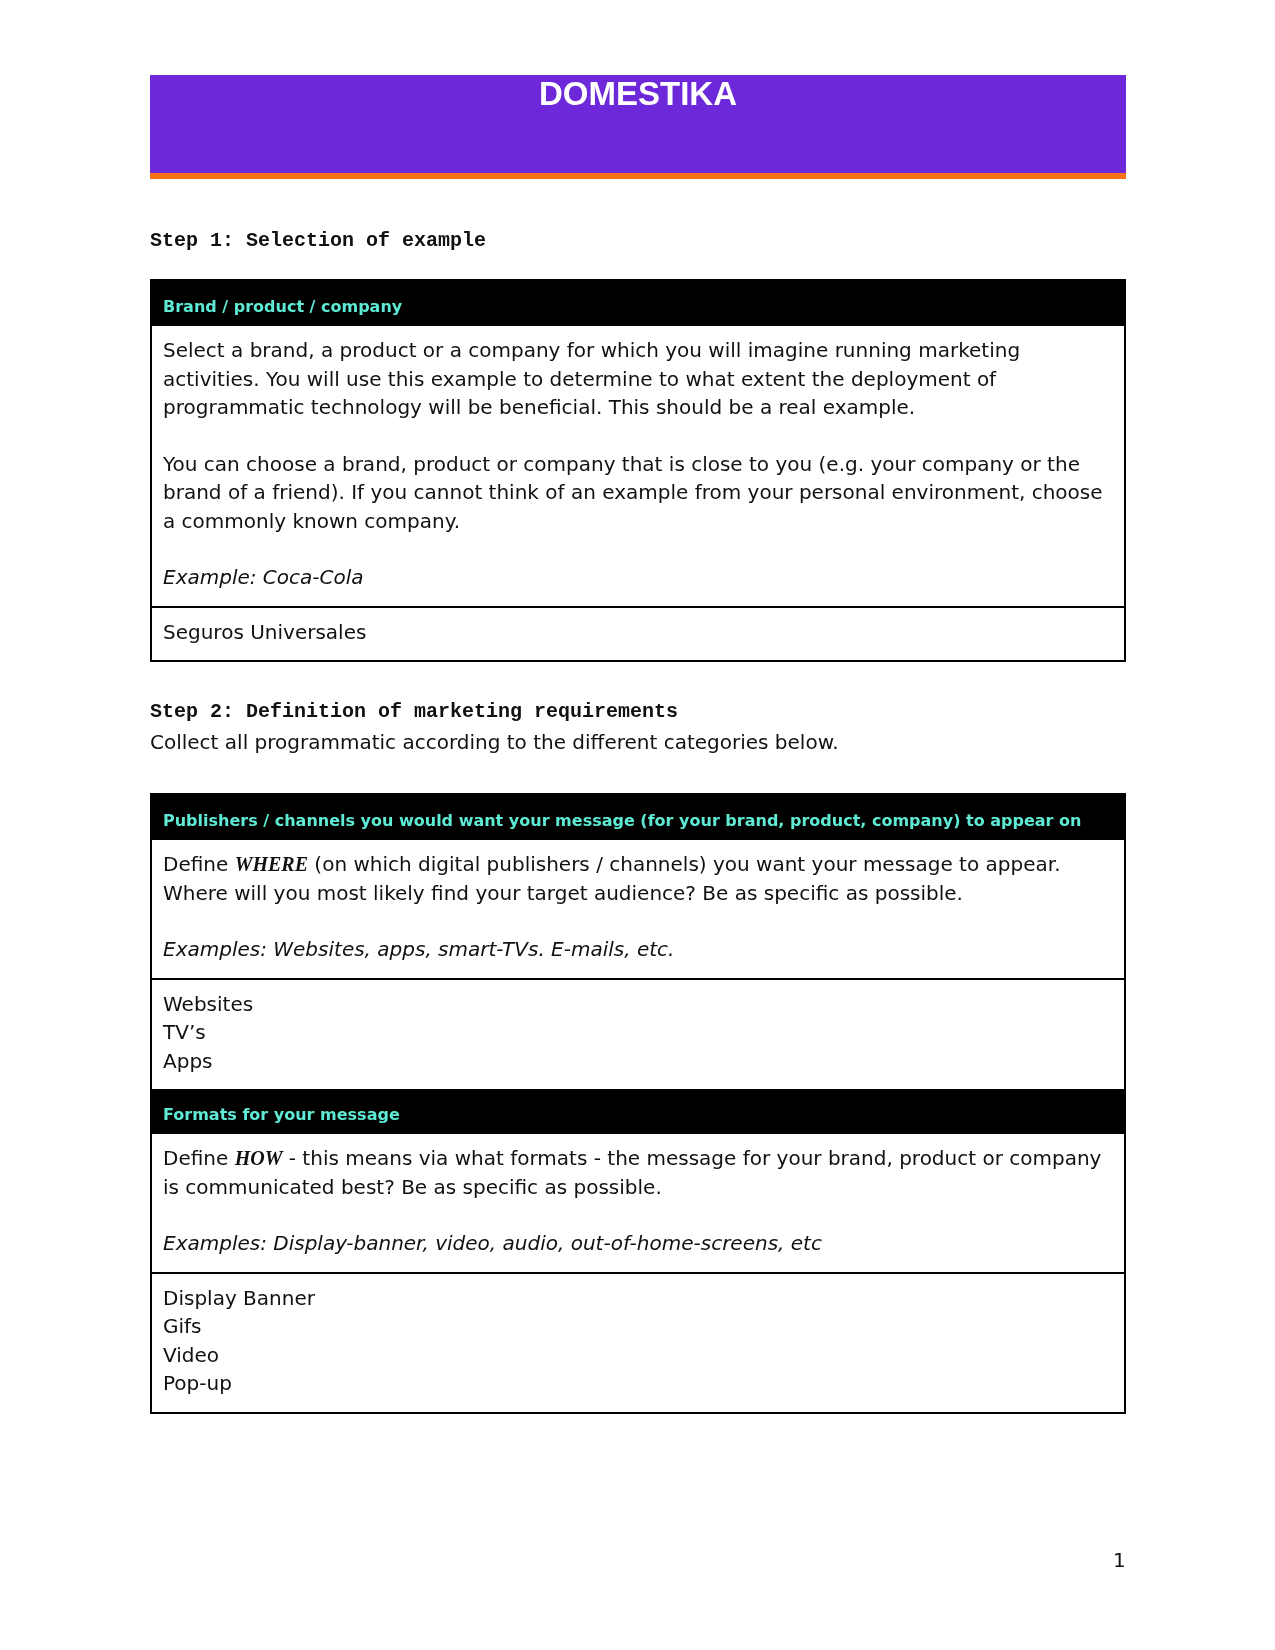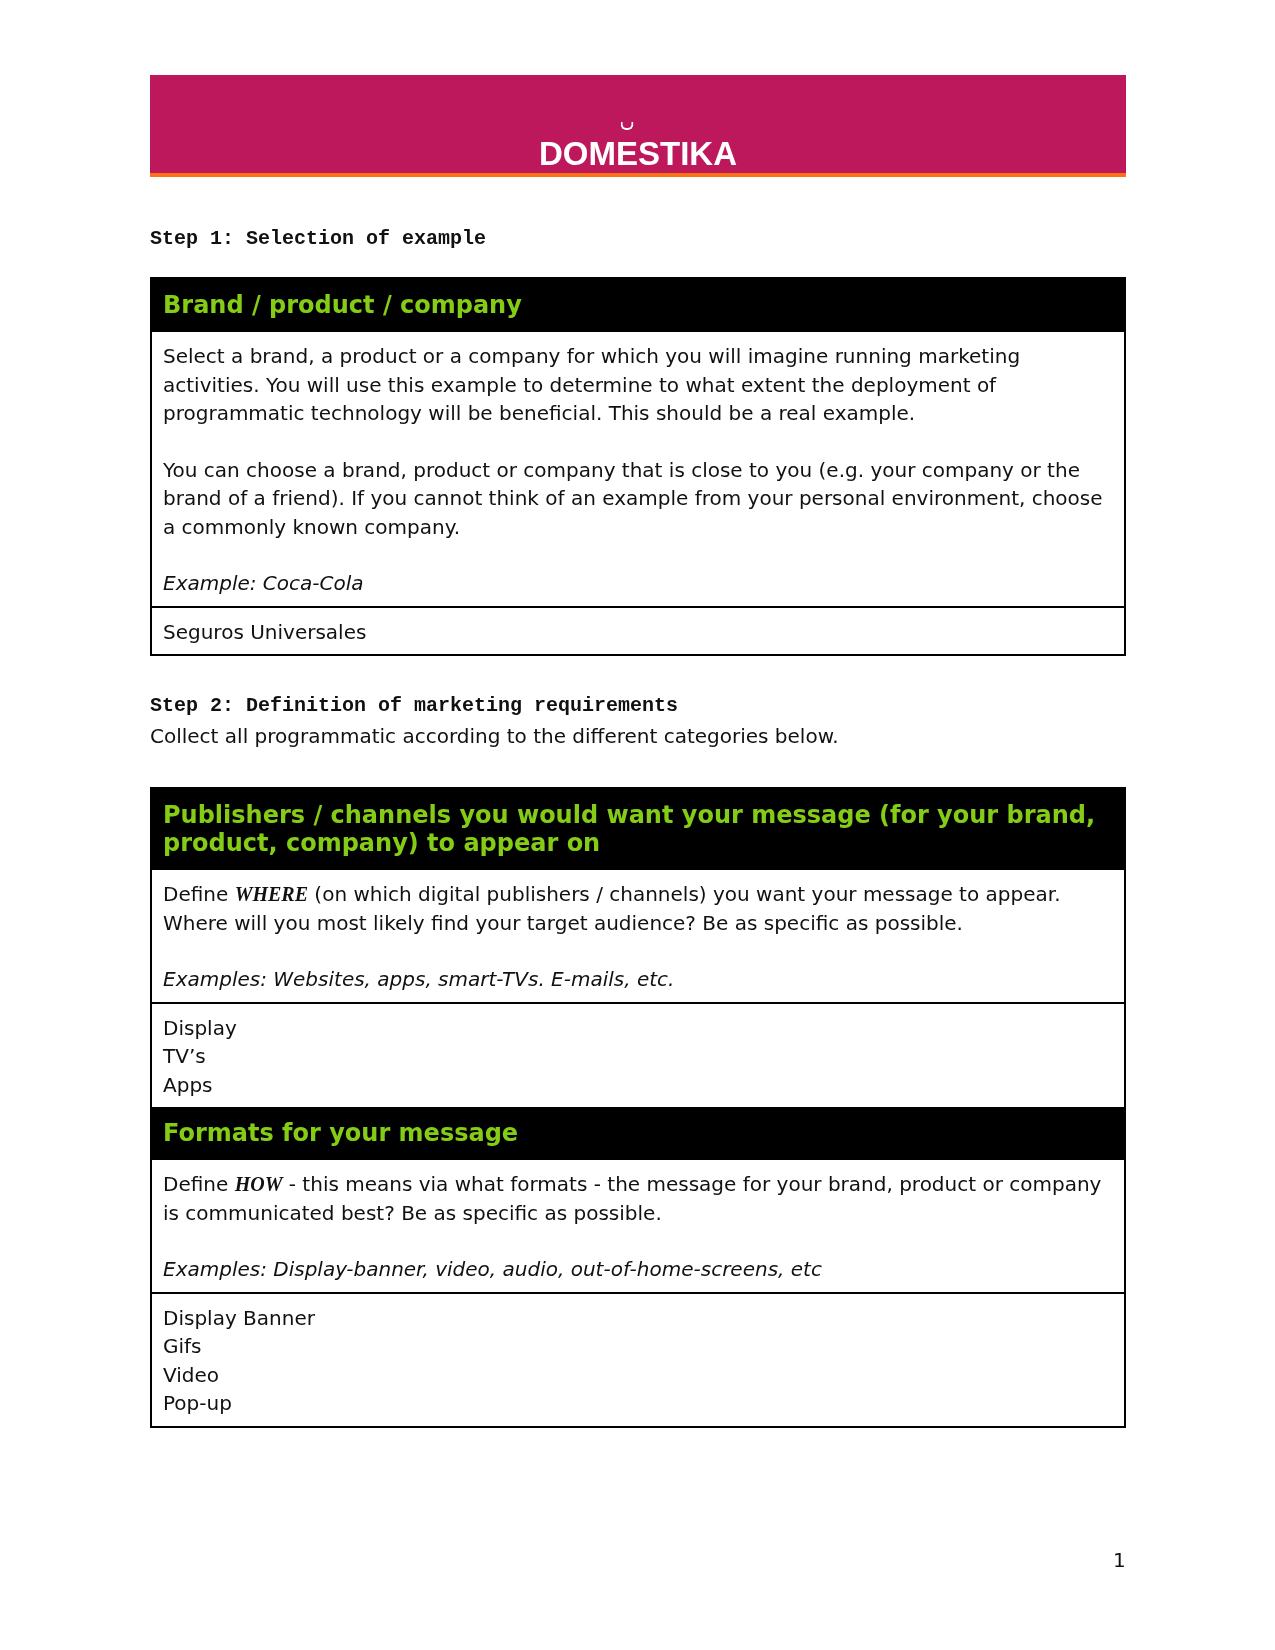--- a/index.html
+++ b/index.html
@@ -2,43 +2,43 @@
 <html><head>
   <meta charset="utf-8">
   <style>
     html, body { margin: 0; padding: 0; background: #ffffff; }
     body {
       width: 1275px; height: 1650px; position: relative; overflow: hidden;
       font-family: "DejaVu Sans", sans-serif; color: #111111;
     }
     .page { position: absolute; left: 150px; top: 75px; width: 976px; }
     .banner {
-      height: 98px; background: #be185d; display: flex; align-items: flex-end; justify-content: center;
-      border-bottom: 4px solid #f97316;
+      height: 98px; background: #6d28d9; display: flex; align-items: flex-start; justify-content: center;
+      border-bottom: 6px solid #f97316;
     }
     .logo {
       color: #ffffff; font-family: "Liberation Sans", sans-serif; font-weight: bold;
       font-size: 33px; letter-spacing: 0px; position: relative; transform: scaleX(1.0);
     }
     .logo .e-wrap { position: relative; display: inline-block; }
     .logo .breve {
       position: absolute; left: 50%; top: -13px; transform: translateX(-50%);
       width: 9px; height: 6px; border: 2px solid #fff; border-top: none; border-radius: 0 0 6px 6px;
     }
     .step-title {
       font-weight: bold; font-size: 20px; line-height: 24px; margin: 0; font-family: Liberation Mono, monospace;
     }
     .step-sub { font-size: 20px; line-height: 26px; margin: 0; }
     .tbl { border: 2px solid #000; width: 976px; box-sizing: border-box; }
     .tbl-head {
-      background: #000; color: #84cc16; font-weight: bold; font-size: 24px; line-height: 28px;
-      padding: 12px 11px 13px 11px;
+      background: #000; color: #5eead4; font-weight: bold; font-size: 16px; line-height: 28px;
+      padding: 12px 11px 5px 11px;
     }
     .tbl-cell {
-      font-size: 20px; line-height: 28.5px; padding: 10px 11px 8px 11px; border-top: 2px solid #000;
+      font-size: 20px; line-height: 28.5px; padding: 10px 11px 14px 11px; border-top: 2px solid #000;
     }
     .tbl-head + .tbl-cell { border-top: none; }
     .para { margin: 0; }
     .gap { height: 28px; }
     .ital { font-style: italic; }
     .bi { font-weight: bold; font-style: italic; font-family: Liberation Serif, serif; }
     .line { display: block; }
     .page-number { position: absolute; left: 1113px; top: 1548px; font-size: 20px; }
   </style>
 </head>
@@ -77,21 +77,21 @@
   <div style="height:38px"></div>
 
   <div class="tbl">
     <div class="tbl-head">Publishers / channels you would want your message (for your brand, product, company) to appear on</div>
     <div class="tbl-cell">
       <p class="para"><span>Define </span><span class="bi">WHERE</span><span> (on which digital publishers / channels) you want your message to appear. Where will you most likely find your target audience? Be as specific as possible.</span></p>
       <div class="gap"></div>
       <p class="para ital">Examples: Websites, apps, smart-TVs. E-mails, etc.</p>
     </div>
     <div class="tbl-cell">
-      <span class="line">Display</span>
+      <span class="line">Websites</span>
       <span class="line">TV’s</span>
       <span class="line">Apps</span>
     </div>
 
     <div class="tbl-head">Formats for your message</div>
     <div class="tbl-cell">
       <p class="para"><span>Define </span><span class="bi">HOW</span><span> - this means via what formats - the message for your brand, product or company is communicated best? Be as specific as possible.</span></p>
       <div class="gap"></div>
       <p class="para ital">Examples: Display-banner, video, audio, out-of-home-screens, etc</p>
     </div>

